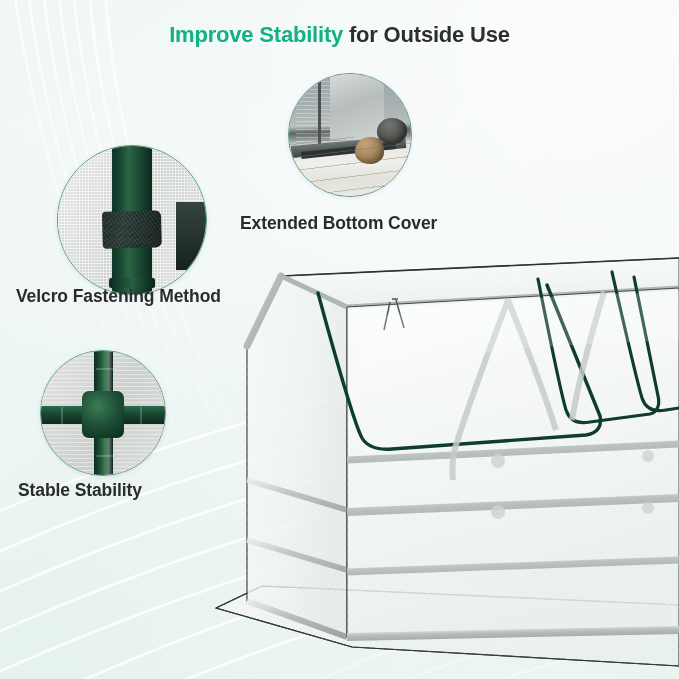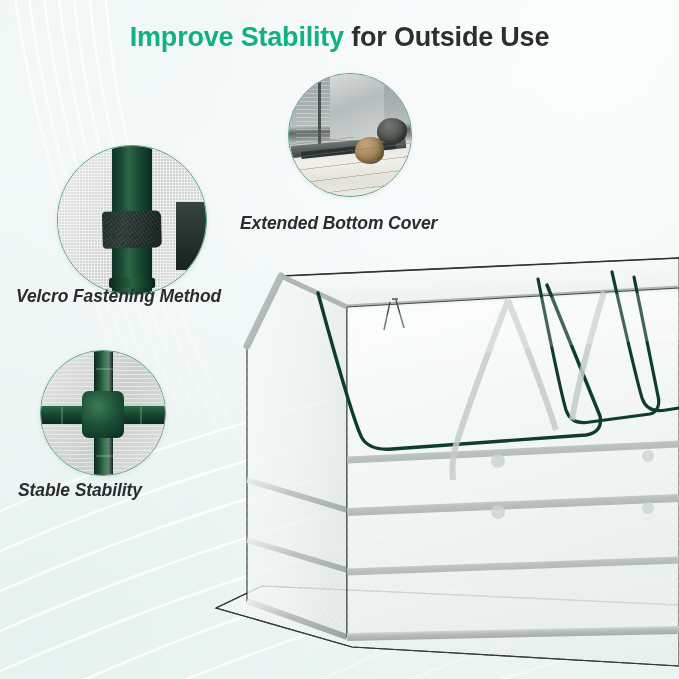--- a/index.html
+++ b/index.html
@@ -19,21 +19,21 @@
   }
 
   
   .bg-svg{ position:absolute; inset:0; width:679px; height:679px; pointer-events:none; }
 
   
   .title{
     position:absolute;
     left:0; right:0; top:22px;
     text-align:center;
-    font-size:27px;
+    font-size:22px;
     font-weight:700;
     letter-spacing:-0.2px;
     white-space:nowrap;
     z-index:9;
   }
   .title .hl{ color:#11b184; }
   .title .rest{ color:#2c2e30; }
 
   
   .callout{ position:absolute; z-index:8; }
@@ -42,21 +42,20 @@
     border-radius:50%;
     overflow:hidden;
     border:1.4px solid #54a18e;
     background:#d9dcd9;
     box-shadow:0 1px 4px rgba(40,70,60,.10);
   }
   .cap{
     position:absolute;
     font-size:17.5px;
     font-weight:700;
-    font-style:italic;
     color:#2a2c2e;
     white-space:nowrap;
     letter-spacing:-0.1px;
   }
 
   
   .mesh{
     position:absolute; inset:0;
     background-color:#d6d9d6;
     background-image:

